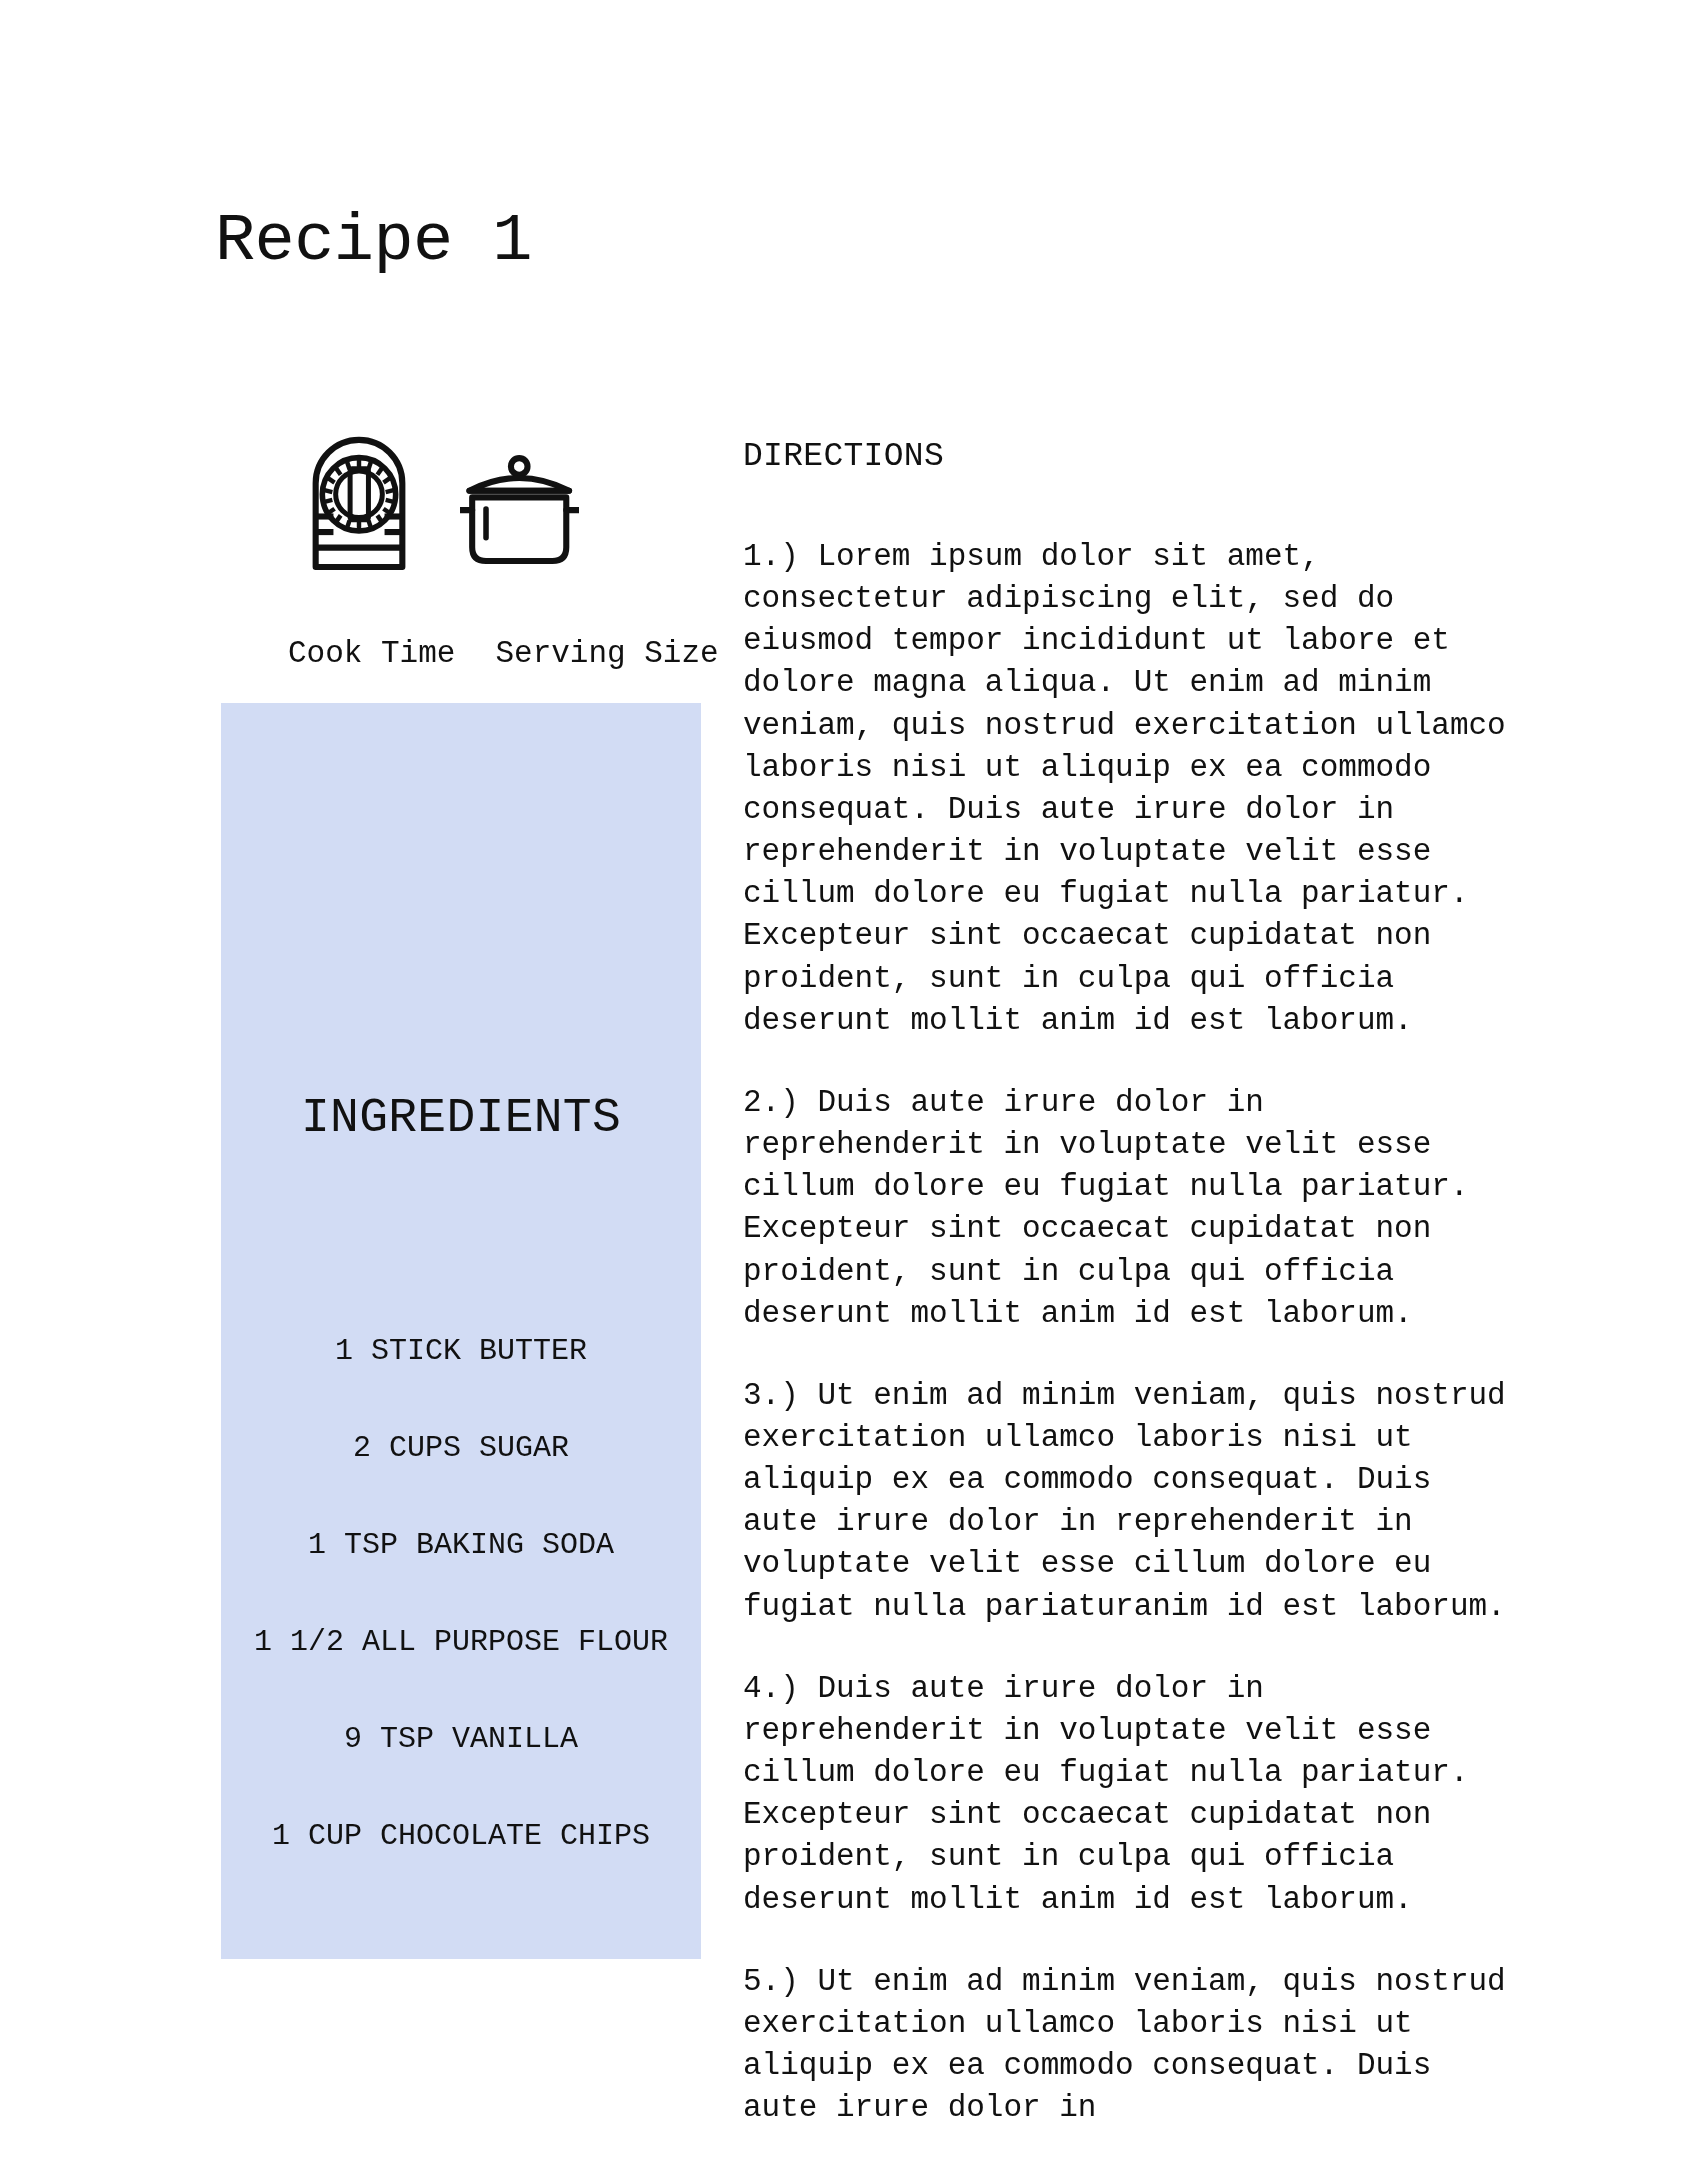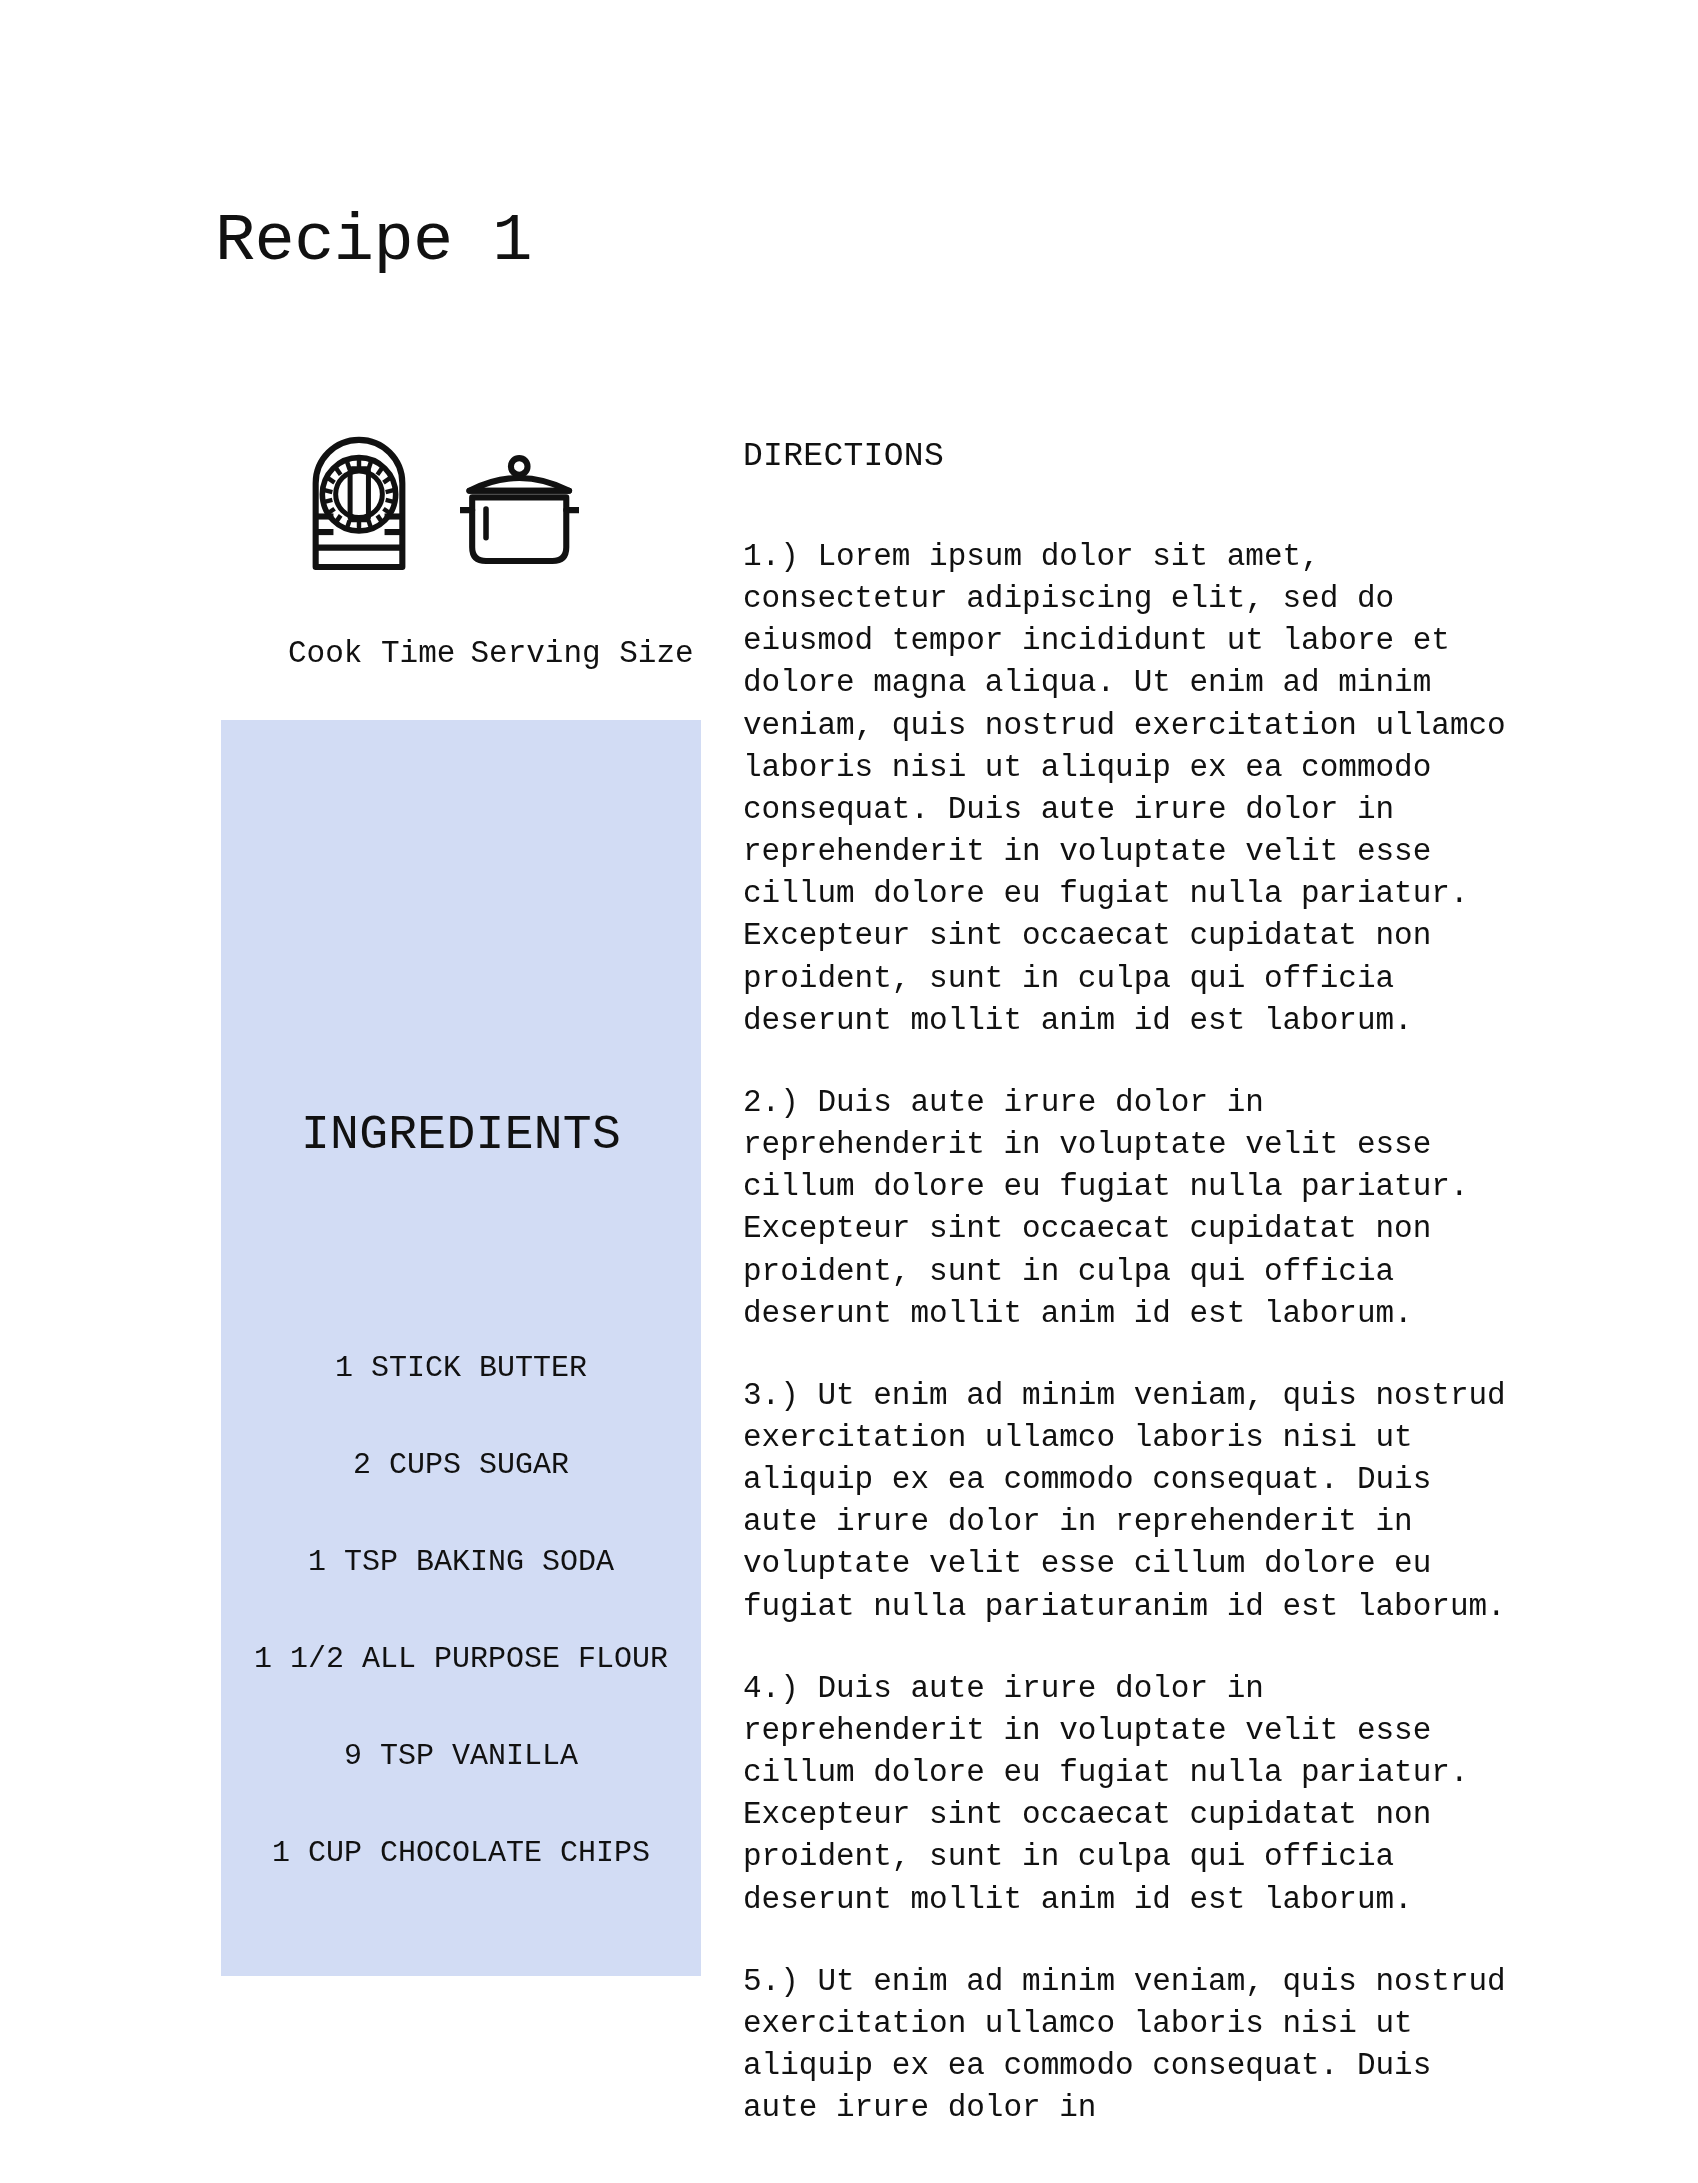--- a/index.html
+++ b/index.html
@@ -38,32 +38,32 @@
   .icon-box { width:116px; height:150px; display:flex; align-items:flex-end; justify-content:center; }
   .icon-box svg { display:block; }
 
   
   .icon-captions {
     position:absolute;
     left:221px; top:635px;
     width:480px;
     display:flex;
     justify-content:flex-start;
-    gap:15px;
+    gap:40px;
     padding-left:67px;
     font-size:31px;
     color:#111;
     white-space:nowrap;
   }
   .icon-captions span { line-height:1.2; }
 
   
   .ingredients-panel {
     position:absolute;
-    left:221px; top:720px;
+    left:221px; top:703px;
     width:480px; height:1256px;
     background:#d2dcf4;
   }
   .ingredients-heading {
     position:absolute;
     left:0; top:388px;
     width:100%;
     text-align:center;
     font-size:48px;
     font-weight:400;

